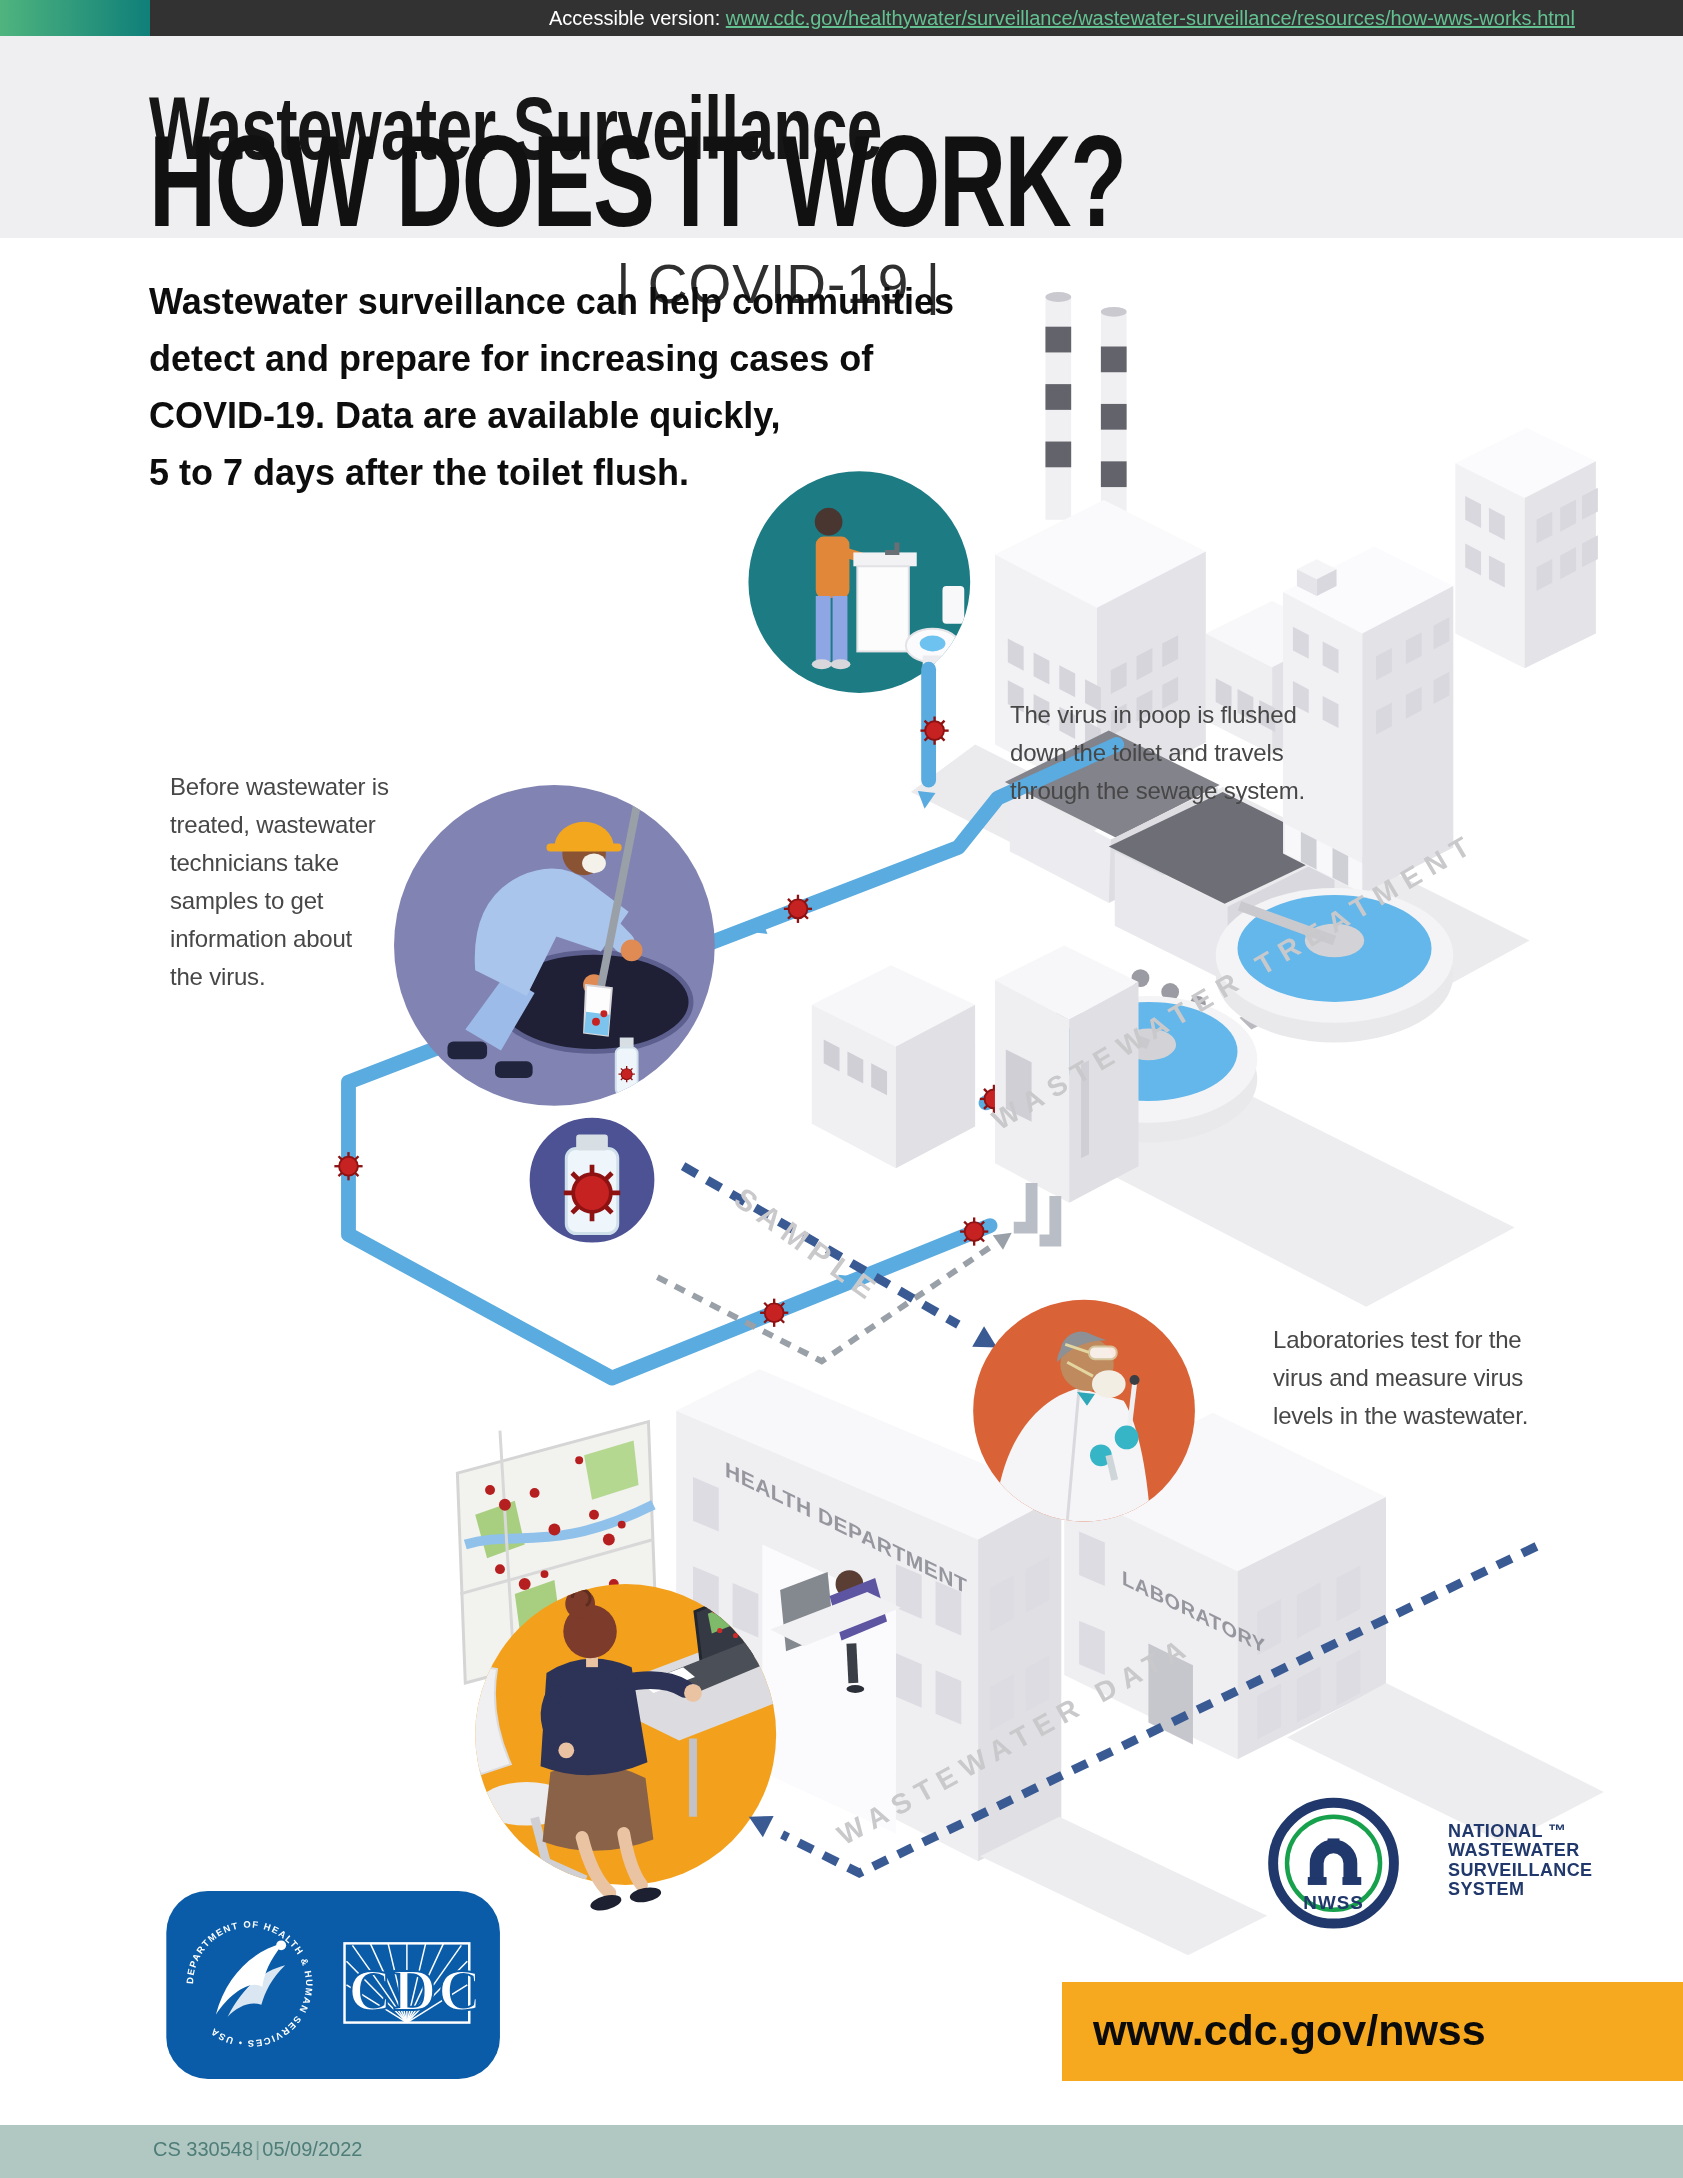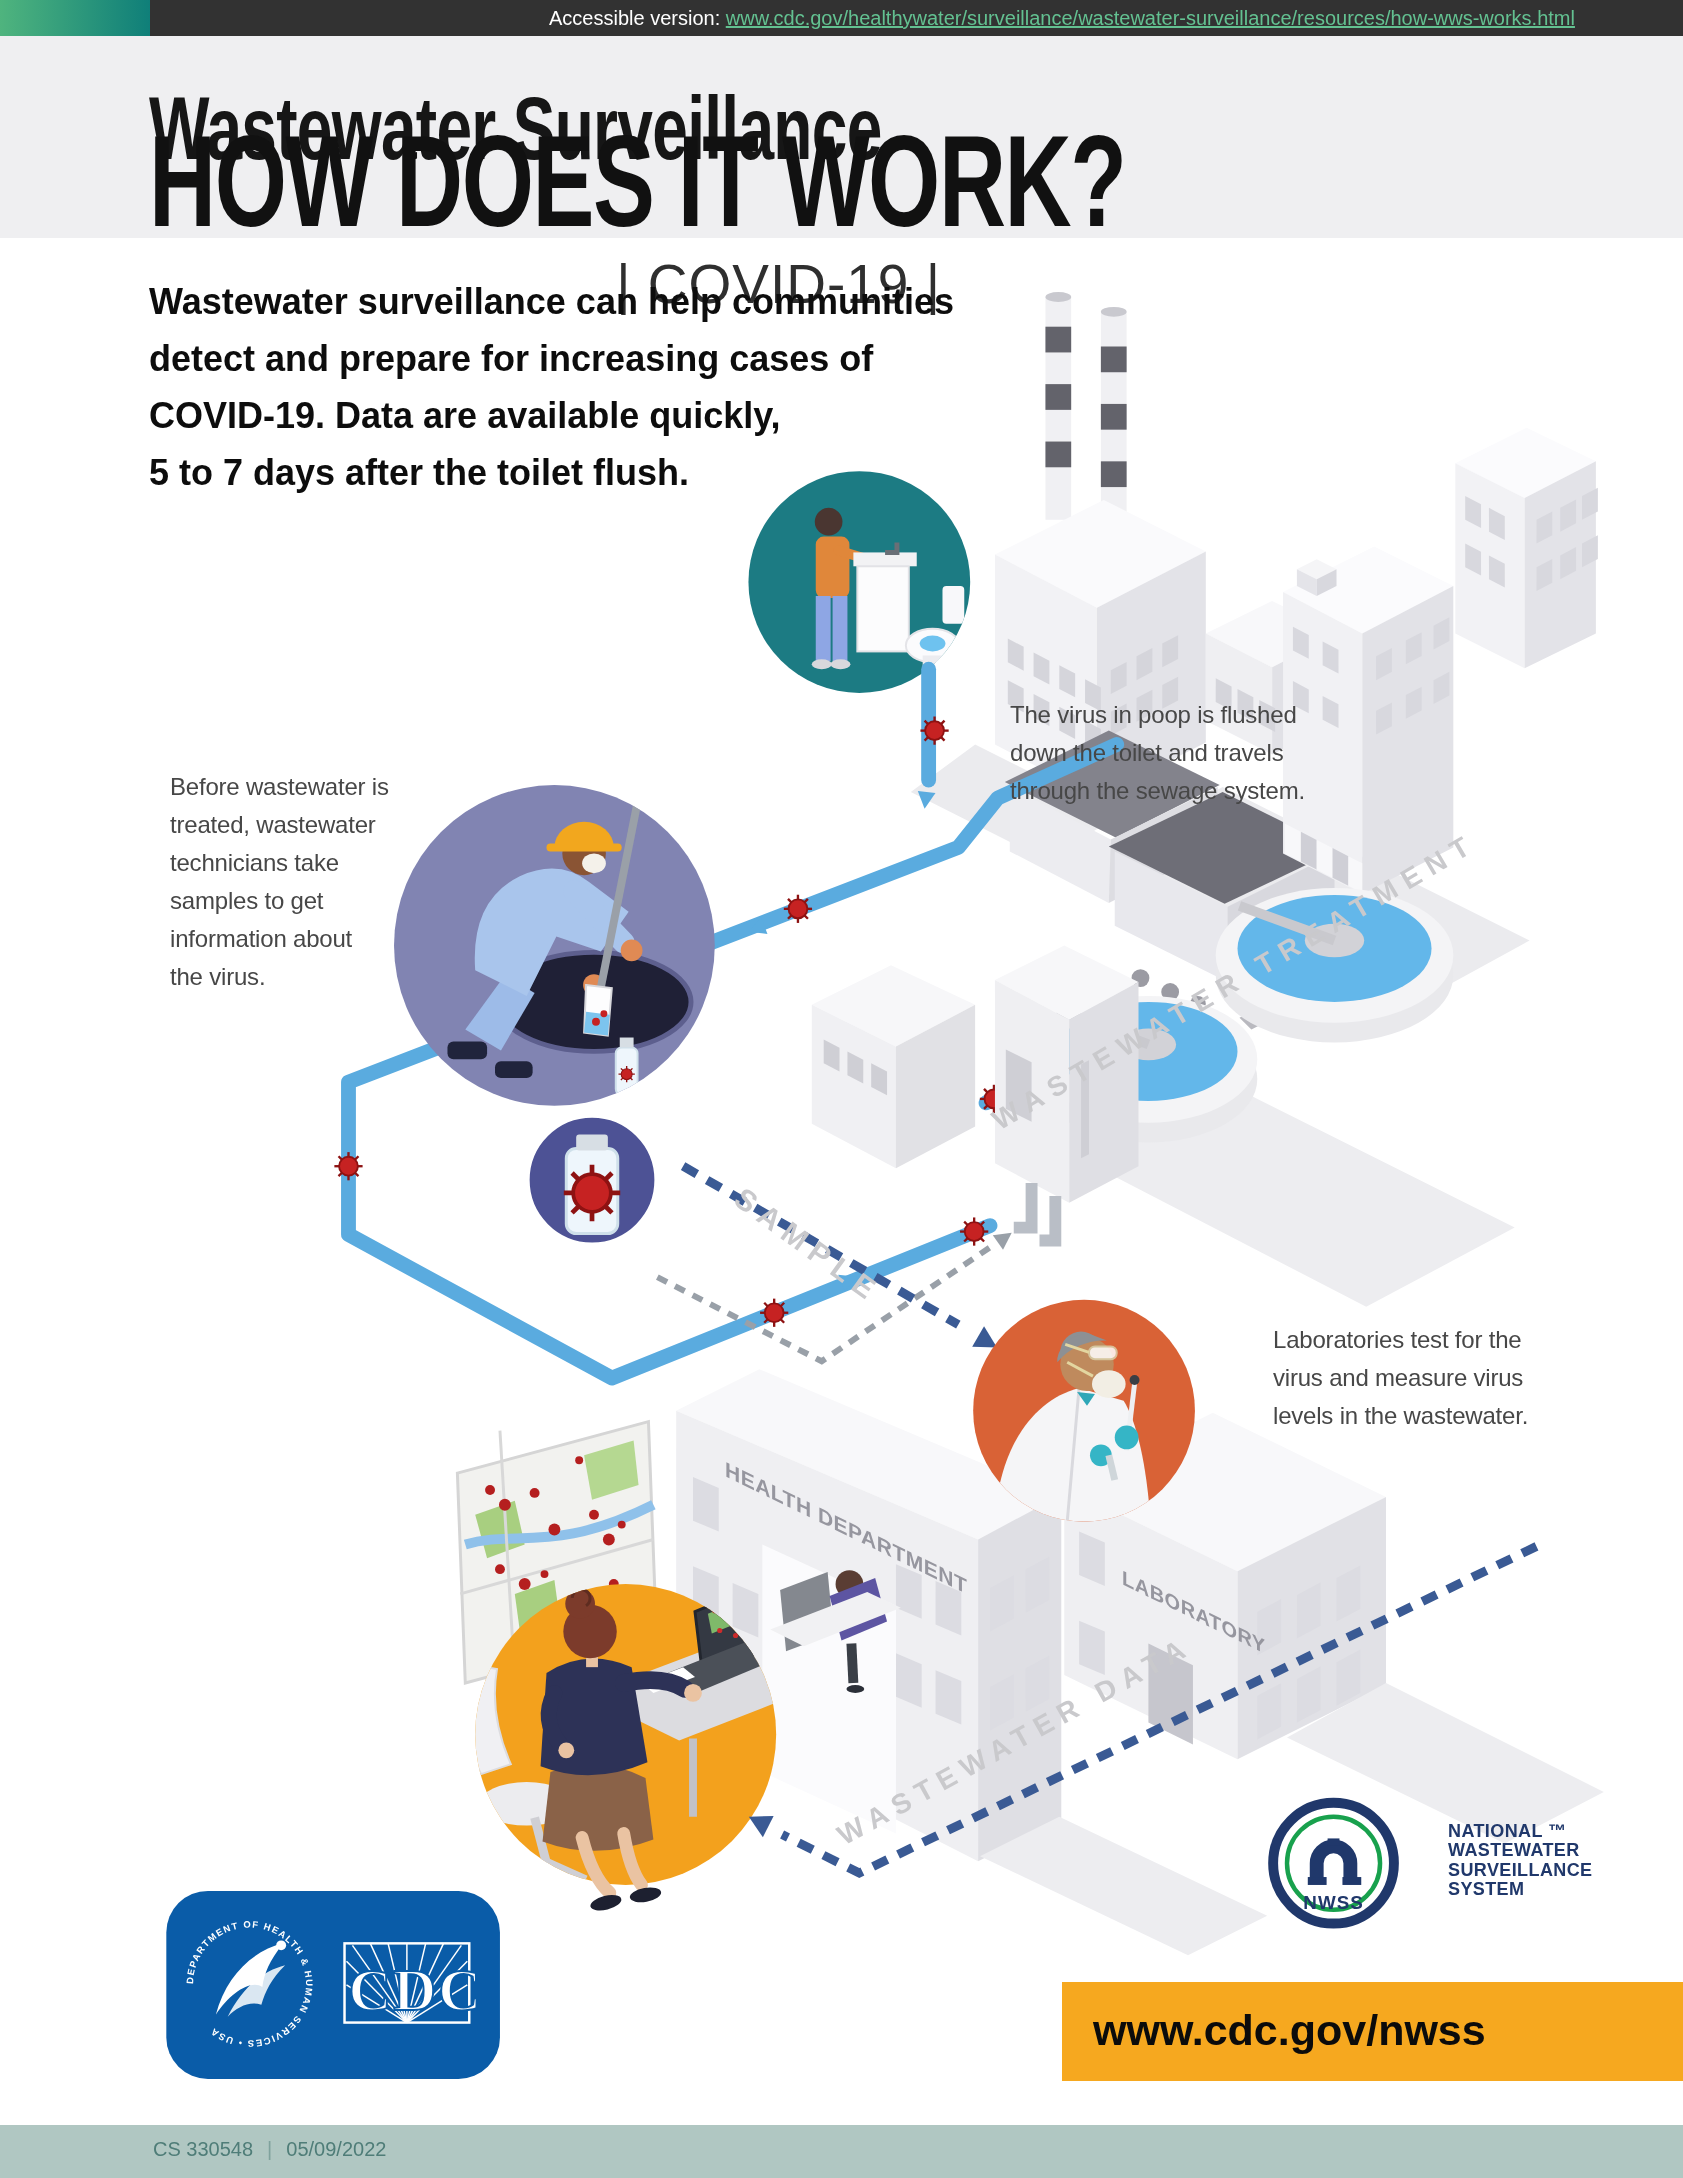--- a/index.html
+++ b/index.html
@@ -38,21 +38,21 @@
   .bldg-sign{color:#96969f;font-weight:bold;z-index:2;white-space:nowrap;}
   #sign-hd{left:725px;top:1457px;font-size:21px;letter-spacing:0.5px;transform:skewY(26deg);transform-origin:left top;}
   #sign-lab{left:1122px;top:1566px;font-size:20px;letter-spacing:0.5px;transform:skewY(26deg);transform-origin:left top;}
   
   #nwss-words{left:1416px;top:1822px;font-size:18px;font-weight:bold;color:#20386b;line-height:19.3px;letter-spacing:0.4px;z-index:2;margin-left:32px;}
   
   #urlbar{left:1062px;top:1982px;width:621px;height:99px;background:#f6a81f;z-index:2;}
   #urltext{left:1093px;top:2006px;font-size:43px;font-weight:bold;color:#0b0b0b;z-index:3;}
   
   #footerband{left:0;top:2125px;width:1683px;height:53px;background:#b0c7c2;z-index:2;}
-  #footertext{left:153px;top:2138px;font-size:20px;color:#4f7d78;z-index:3;display:flex;gap:14px;}
+  #footertext{left:153px;top:2138px;font-size:20px;color:#4f7d78;z-index:3;display:flex;gap:2px;}
   svg{position:absolute;left:0;top:0;z-index:1;}
   #mainsvg{z-index:1;}
 </style>
 </head>
 <body>
 
 <div id="page">
 
   <svg id="mainsvg" width="1683" height="2178" viewBox="0 0 1700 2200">
     <defs>

